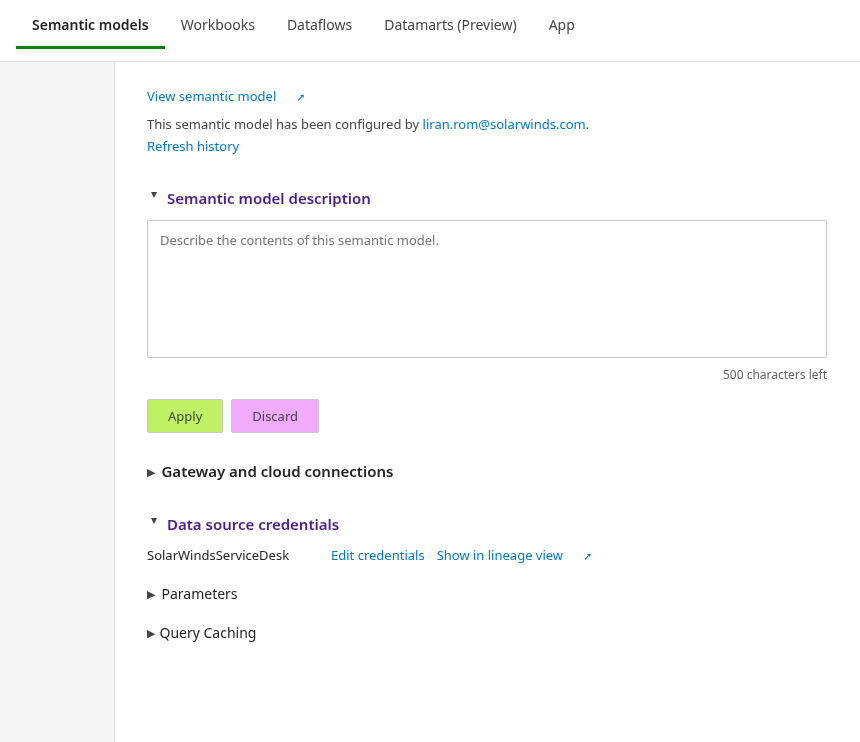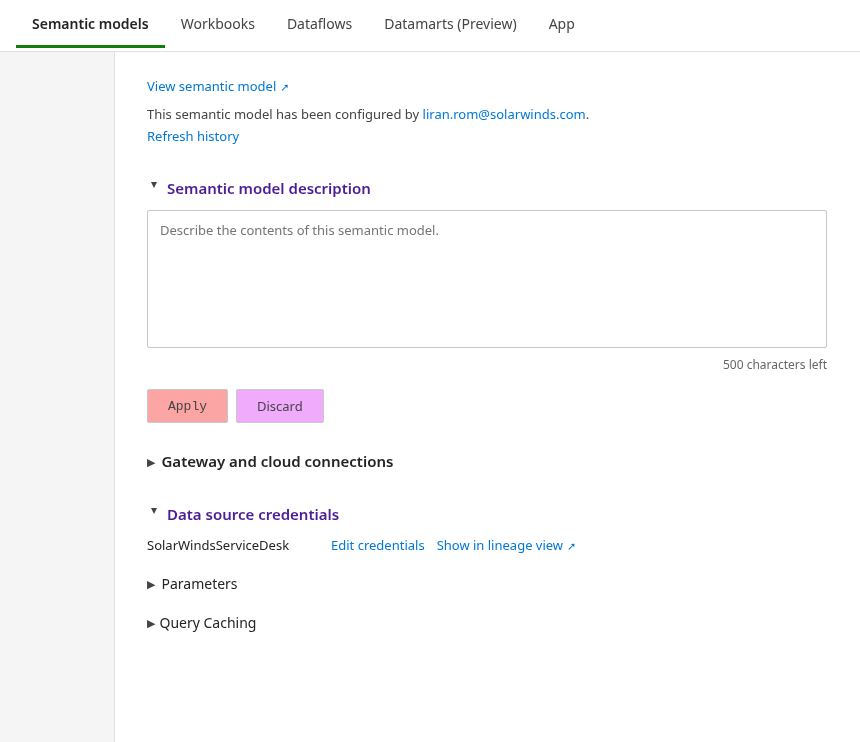--- a/index.html
+++ b/index.html
@@ -3,22 +3,22 @@
   <meta charset="utf-8">
   <style>
     * { box-sizing: border-box; margin: 0; padding: 0; }
     body { font-family: 'Segoe UI', system-ui, sans-serif; font-size: 14px; color: #242424; background: #fff; }
 
     
     .nav-tabs {
       display: flex;
       align-items: flex-end;
       border-bottom: 1px solid #e0e0e0;
-      padding: 4px 16px;
-      height: 52px;
+      padding: 13px 16px;
+      height: 62px;
     }
     .nav-tab {
       padding: 12px 16px;
       cursor: pointer;
       font-size: 14px;
       color: #444;
       border-bottom: 3px solid transparent;
       margin-bottom: -1px;
       white-space: nowrap;
       user-select: none;
@@ -57,21 +57,21 @@
       margin-bottom: 12px;
     }
 
     .link {
       color: #0078d4;
       text-decoration: none;
       font-size: 13px;
       cursor: pointer;
       display: inline-flex;
       align-items: center;
-      gap: 4px;
+      gap: 20px;
     }
 
     .ext-icon {
       font-size: 11px;
       display: inline-block;
     }
 
     .info-text {
       font-size: 13px;
       color: #444;
@@ -150,23 +150,22 @@
       padding: 7px 20px;
       font-size: 13px;
       border-radius: 2px;
       cursor: pointer;
       border: 1px solid #c8c8c8;
       background: #f0abfc;
       color: #444;
       font-family: inherit;
     }
     .btn.primary {
-      background: #fca5a5;
+      background: #bef264;
       border-color: #c8c8c8;
-      font-family: Liberation Mono, monospace;
     }
 
     
     .gateway-section {
       margin-top: 28px;
     }
     .gateway-header {
       display: flex;
       align-items: center;
       gap: 6px;

